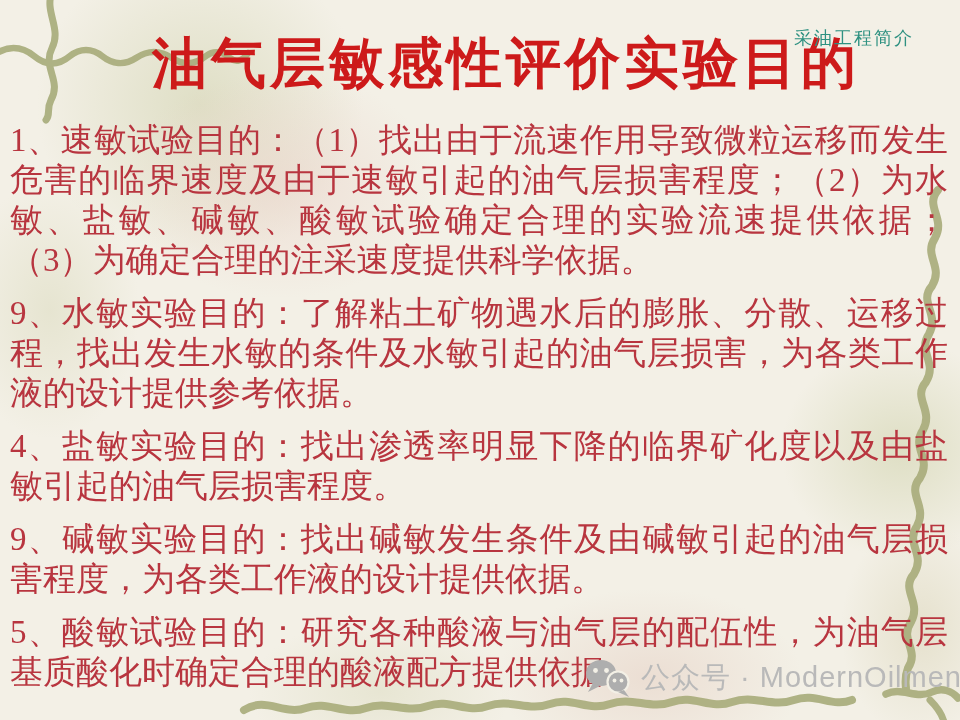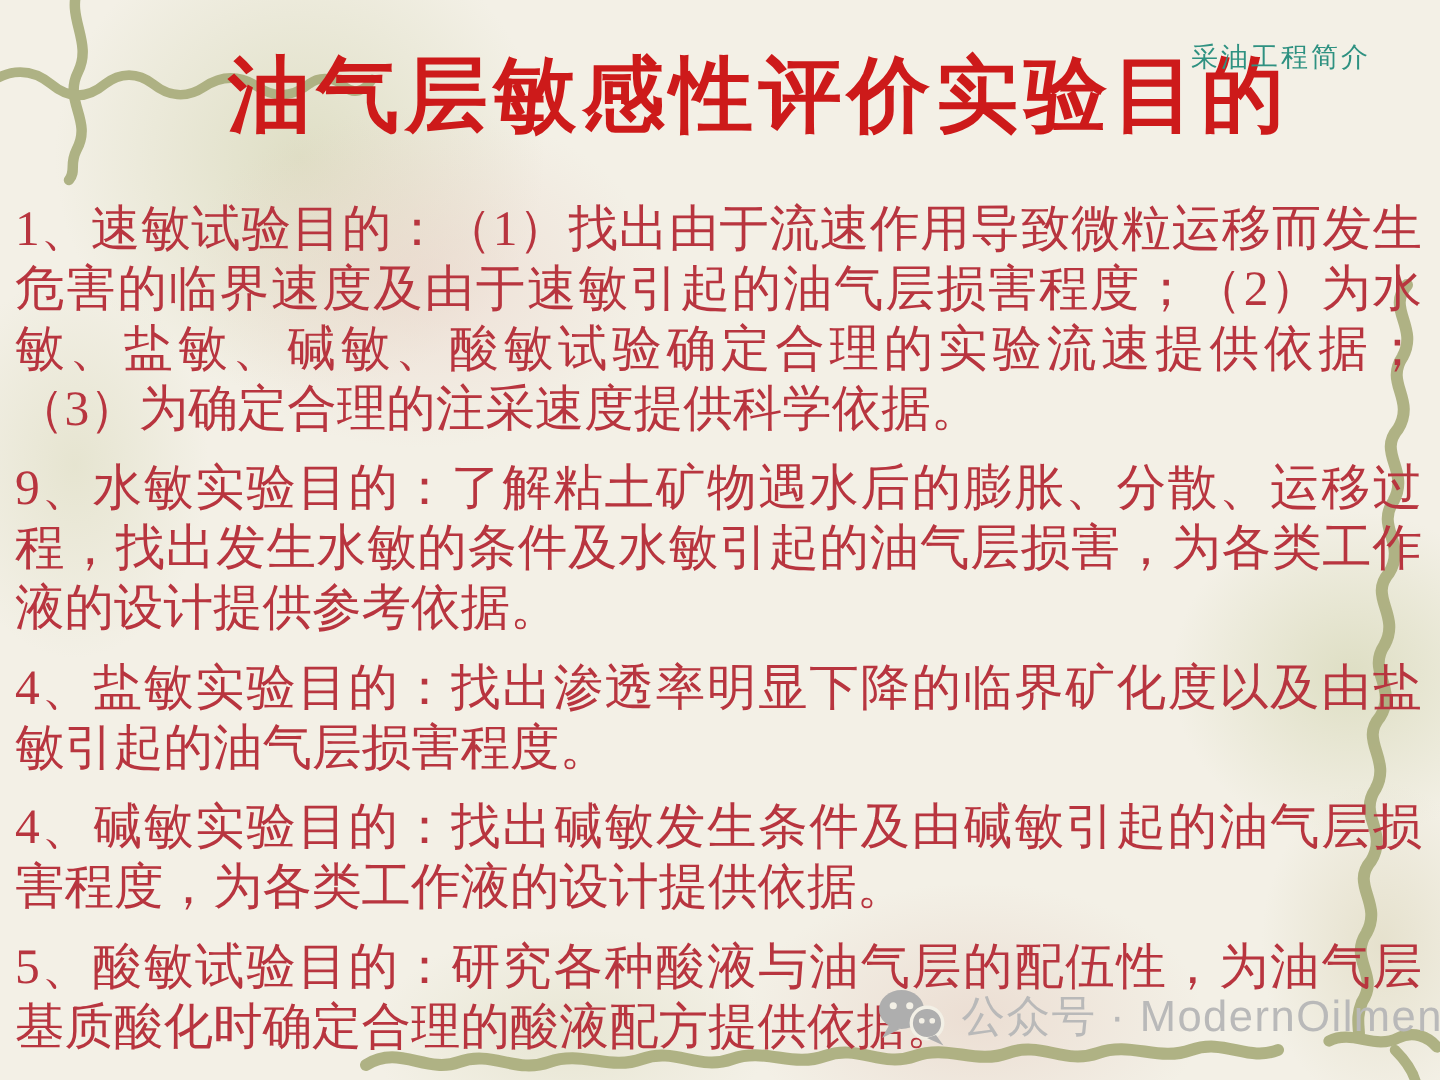--- a/index.html
+++ b/index.html
@@ -37,21 +37,21 @@
   }
   .title{
     position:absolute;left:152px;top:30px;z-index:2;
     font-size:55px;line-height:1.25;letter-spacing:4px;
     color:#cd1a1a;white-space:nowrap;
   }
   .content{
     position:absolute;left:10px;top:120px;width:938px;z-index:2;
   }
   .content p{
-    margin:13px 0 13px 0;
+    margin:0 0 13px 0;
     font-size:33px;line-height:40px;
     color:#b8353f;
     text-align:justify;text-justify:inter-character;
   }
   .watermark{
     position:absolute;left:584px;top:658px;z-index:3;
     display:flex;align-items:center;gap:9px;
   }
   .watermark .wm-text{
     font-family:"Liberation Sans","DejaVu Sans",sans-serif;
@@ -108,21 +108,21 @@
   </svg>
 
   <div class="corner-label">采油工程简介</div>
 
   <h1 class="title" style="margin:0;font-weight:600;">油气层敏感性评价实验目的</h1>
 
   <div class="content">
     <p>1、速敏试验目的：（1）找出由于流速作用导致微粒运移而发生危害的临界速度及由于速敏引起的油气层损害程度；（2）为水敏、盐敏、碱敏、酸敏试验确定合理的实验流速提供依据；（3）为确定合理的注采速度提供科学依据。</p>
     <p>9、水敏实验目的：了解粘土矿物遇水后的膨胀、分散、运移过程，找出发生水敏的条件及水敏引起的油气层损害，为各类工作液的设计提供参考依据。</p>
     <p>4、盐敏实验目的：找出渗透率明显下降的临界矿化度以及由盐敏引起的油气层损害程度。</p>
-    <p>4、碱敏实验目的：找出碱敏发生条件及由碱敏引起的油气层损害程度，为各类工作液的设计提供依据。</p>
+    <p>9、碱敏实验目的：找出碱敏发生条件及由碱敏引起的油气层损害程度，为各类工作液的设计提供依据。</p>
     <p>5、酸敏试验目的：研究各种酸液与油气层的配伍性，为油气层基质酸化时确定合理的酸液配方提供依据。</p>
   </div>
 
   <div class="watermark">
     <svg width="48" height="40" viewBox="0 0 48 40">
       <g fill="#aeaeae">
         <ellipse cx="17" cy="15" rx="15" ry="13"></ellipse>
         <path d="M 9 25 L 4 34 L 16 28 Z"></path>
         <circle cx="34" cy="24" r="10.5" stroke="#f3f0e6" stroke-width="2.2"></circle>
         <path d="M 40 32 L 45 39 L 34 34 Z"></path>

